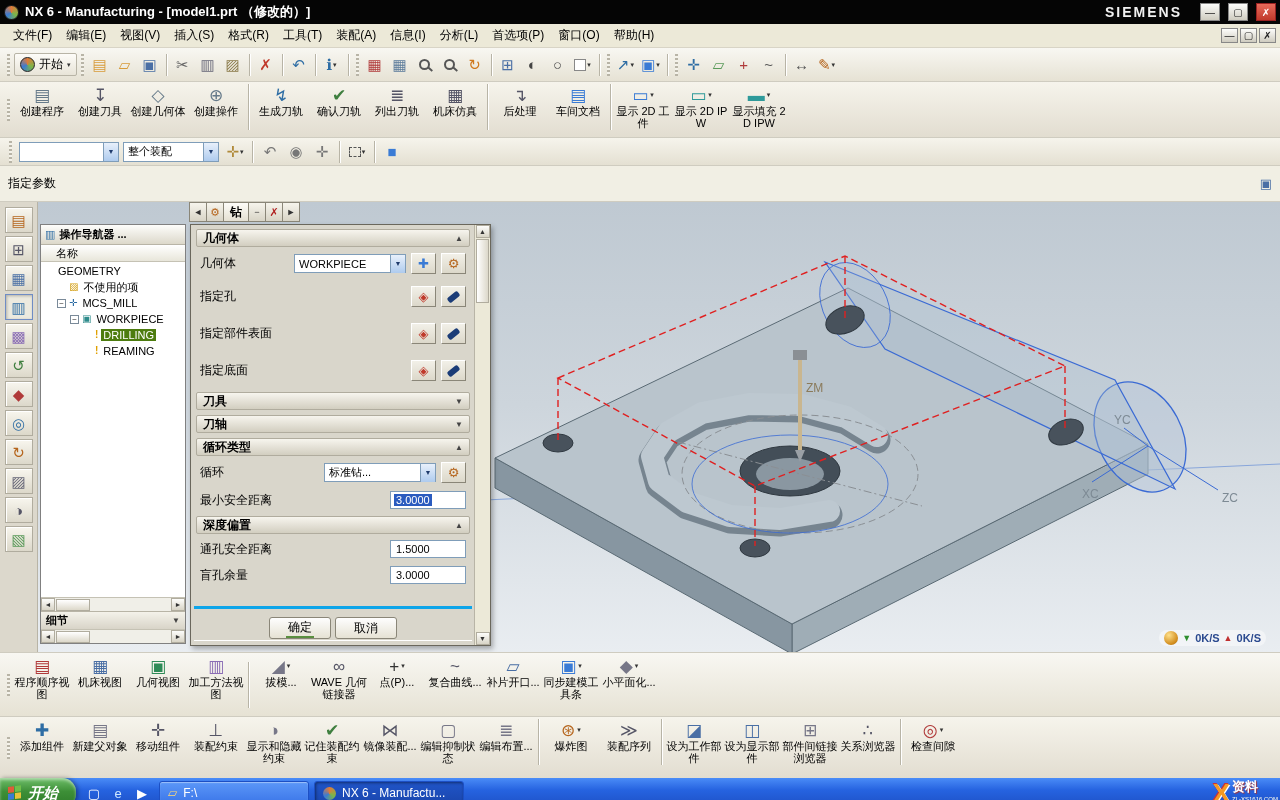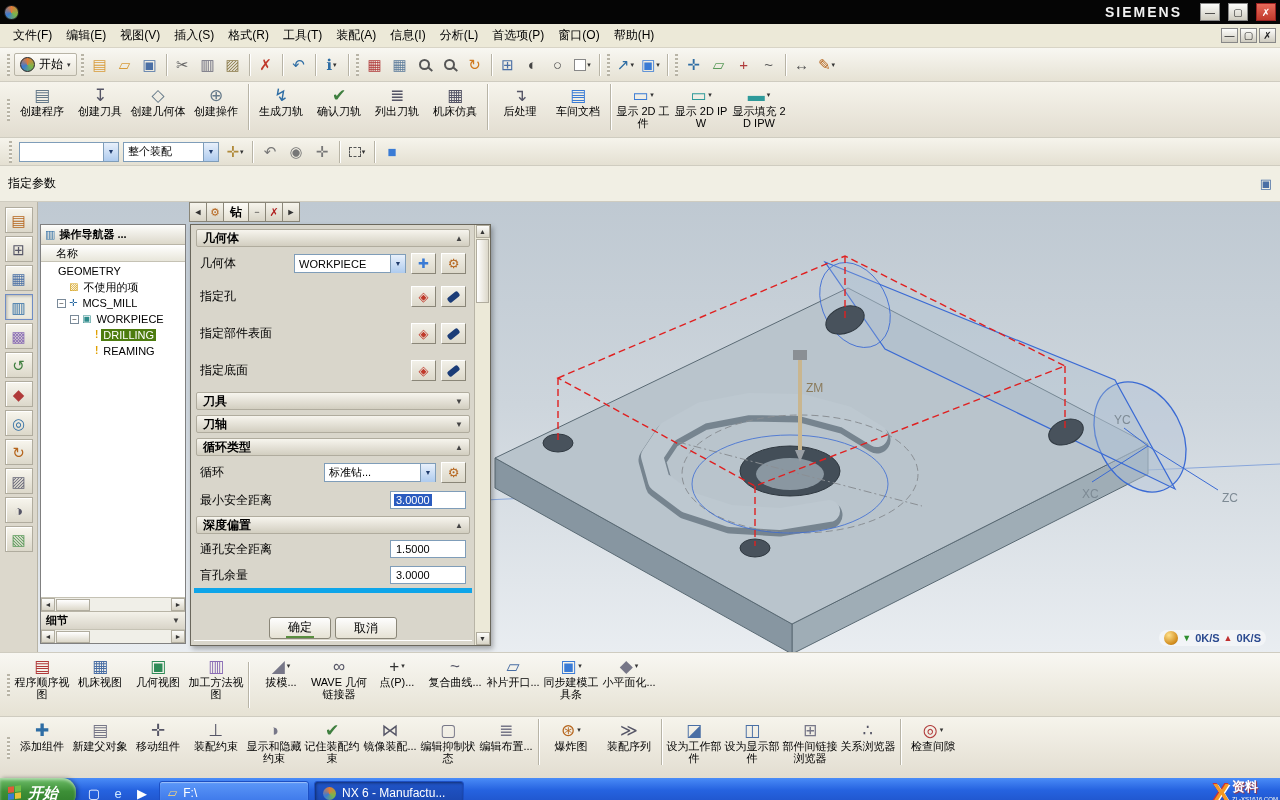--- a/index.html
+++ b/index.html
@@ -87,21 +87,21 @@
 .drow{display:flex;align-items:center;gap:5px;padding:4px 6px}
 .drow.tall{padding:8px 6px}
 .dlabel{white-space:nowrap}
 .spacer{flex:1}
 .dibtn{width:25px;height:21px;flex:none;border:1px solid;border-color:#fff #8a8678 #8a8678 #fff;background:linear-gradient(#f2f0e8,#dcd8ca);display:flex;align-items:center;justify-content:center}
 .dibtn .ico{font-size:13px}
 .dcombo{width:112px;height:19px;flex:none}
 .dinput{width:76px;height:18px;background:#fff;border:1px solid #7f9db9;font-size:11px;display:flex;align-items:center;padding:0 3px}
 .dinput span{padding:0 2px}
 .dinput.selected span{background:#2a5bbf;color:#fff}
-.dlg-buttons{margin-top:auto;display:flex;justify-content:center;gap:4px;padding:24px 0 2px;border-top:5px solid #0ea5e9;box-shadow:0 -1px 0 #fff inset}
+.dlg-buttons{margin-top:auto;display:flex;justify-content:center;gap:4px;padding:8px 0 2px;border-top:3px solid #0ea5e9;box-shadow:0 -1px 0 #fff inset}
 .xp-btn{min-width:62px;height:22px;background:linear-gradient(#fefefe,#e6e2d4);border:1px solid #8a8678;border-radius:3px;display:flex;align-items:center;justify-content:center}
 .xp-btn.ok span{border-bottom:2px solid #5a8f3f;padding:0 2px}
 .dlg-scroll{width:16px;border-left:1px solid #b8b4a6;background:#ece9d8;display:flex;flex-direction:column;align-items:center;flex:none}
 .vthumb{width:13px;height:64px;border:1px solid #b0ac9e;background:linear-gradient(90deg,#fff,#dcd8ca);margin-top:1px}
 .vtrack{flex:1}
 .dlg-scroll .sarr{width:14px}
 
 
 .netstat{position:absolute;right:14px;bottom:6px;display:flex;align-items:center;gap:4px;font-size:11px;font-weight:bold;color:#2b4a8f;background:rgba(255,255,255,.45);padding:1px 5px;border-radius:8px}
 .orb{width:14px;height:14px;border-radius:50%;background:radial-gradient(circle at 35% 30%,#ffe08a,#d08a1a 70%,#8a5a10)}
@@ -131,20 +131,21 @@
 .logo-sub{font-size:6px;color:#ffe}
 svg text{font-family:"Liberation Sans","DejaVu Sans",sans-serif}
 </style>
 </head>
 <body>
 
 <div class="screen">
 
   <div class="titlebar">
     <span class="swirl"></span>
+    <span class="tb-title">NX 6 - Manufacturing - [model1.prt （修改的）]</span>
     <span class="tb-brand">SIEMENS</span>
     <span class="winbtn">—</span>
     <span class="winbtn">▢</span>
     <span class="winbtn close">✗</span>
   </div>
 
   <div class="menubar">
     <div style="display:flex">
         <div class="mitem">文件(F)</div>
         <div class="mitem">编辑(E)</div>

